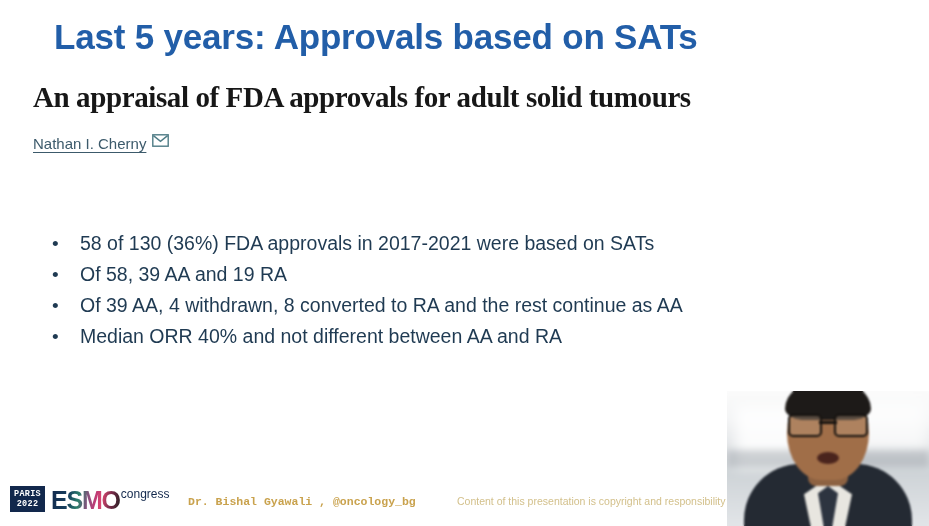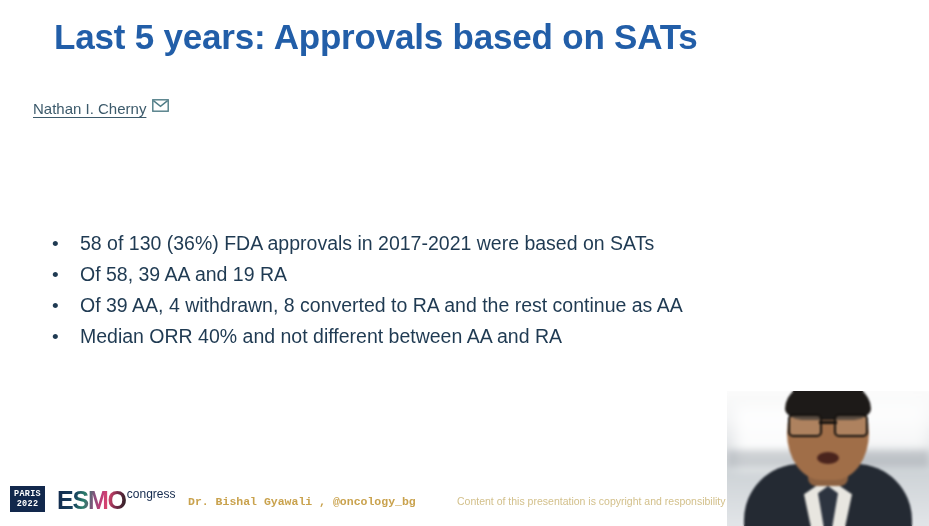--- a/index.html
+++ b/index.html
@@ -132,21 +132,21 @@
     font-size: 8.5px;
     line-height: 10px;
     letter-spacing: 0.3px;
     padding: 2px 3px;
     text-align: center;
     border: 1px solid #12284C;
   }
   #paris-badge span { display: block; }
   #esmo-mark {
     position: relative;
-    margin-left: 12px;
+    margin-left: 6px;
     height: 24px;
   }
   #esmo-word {
     font-family: "Liberation Sans", sans-serif;
     font-weight: bold;
     font-size: 25px;
     line-height: 24px;
     letter-spacing: -1.2px;
     background: linear-gradient(100deg, #12284C 0%, #17405E 26%, #2B7F6B 40%,
                 #8E4E7E 54%, #C23B75 64%, #D8456F 72%, #7A2B4A 84%, #231F20 100%);
@@ -347,20 +347,21 @@
 </style>
 </head>
 <body>
 
 <div id="slide">
 
   <div id="slide-title">Last 5 years: Approvals based on SATs</div>
 
   <div id="paper-block">
     <div id="paper-title">
+      <span class="line">An appraisal of FDA approvals for adult solid tumours</span>
     </div>
 
     <div id="author-row">
       <span id="author-name">Nathan I. Cherny</span>
       <span id="envelope-icon">
         <svg viewBox="0 0 17 13" width="17" height="13" aria-hidden="true">
           <rect x="0.8" y="0.8" width="15.4" height="11.4" fill="#ffffff" stroke="#4F7C86" stroke-width="1.4"></rect>
           <path d="M1.4 1.6 L8.5 7.4 L15.6 1.6" fill="none" stroke="#4F7C86" stroke-width="1.4"></path>
         </svg>
       </span>

